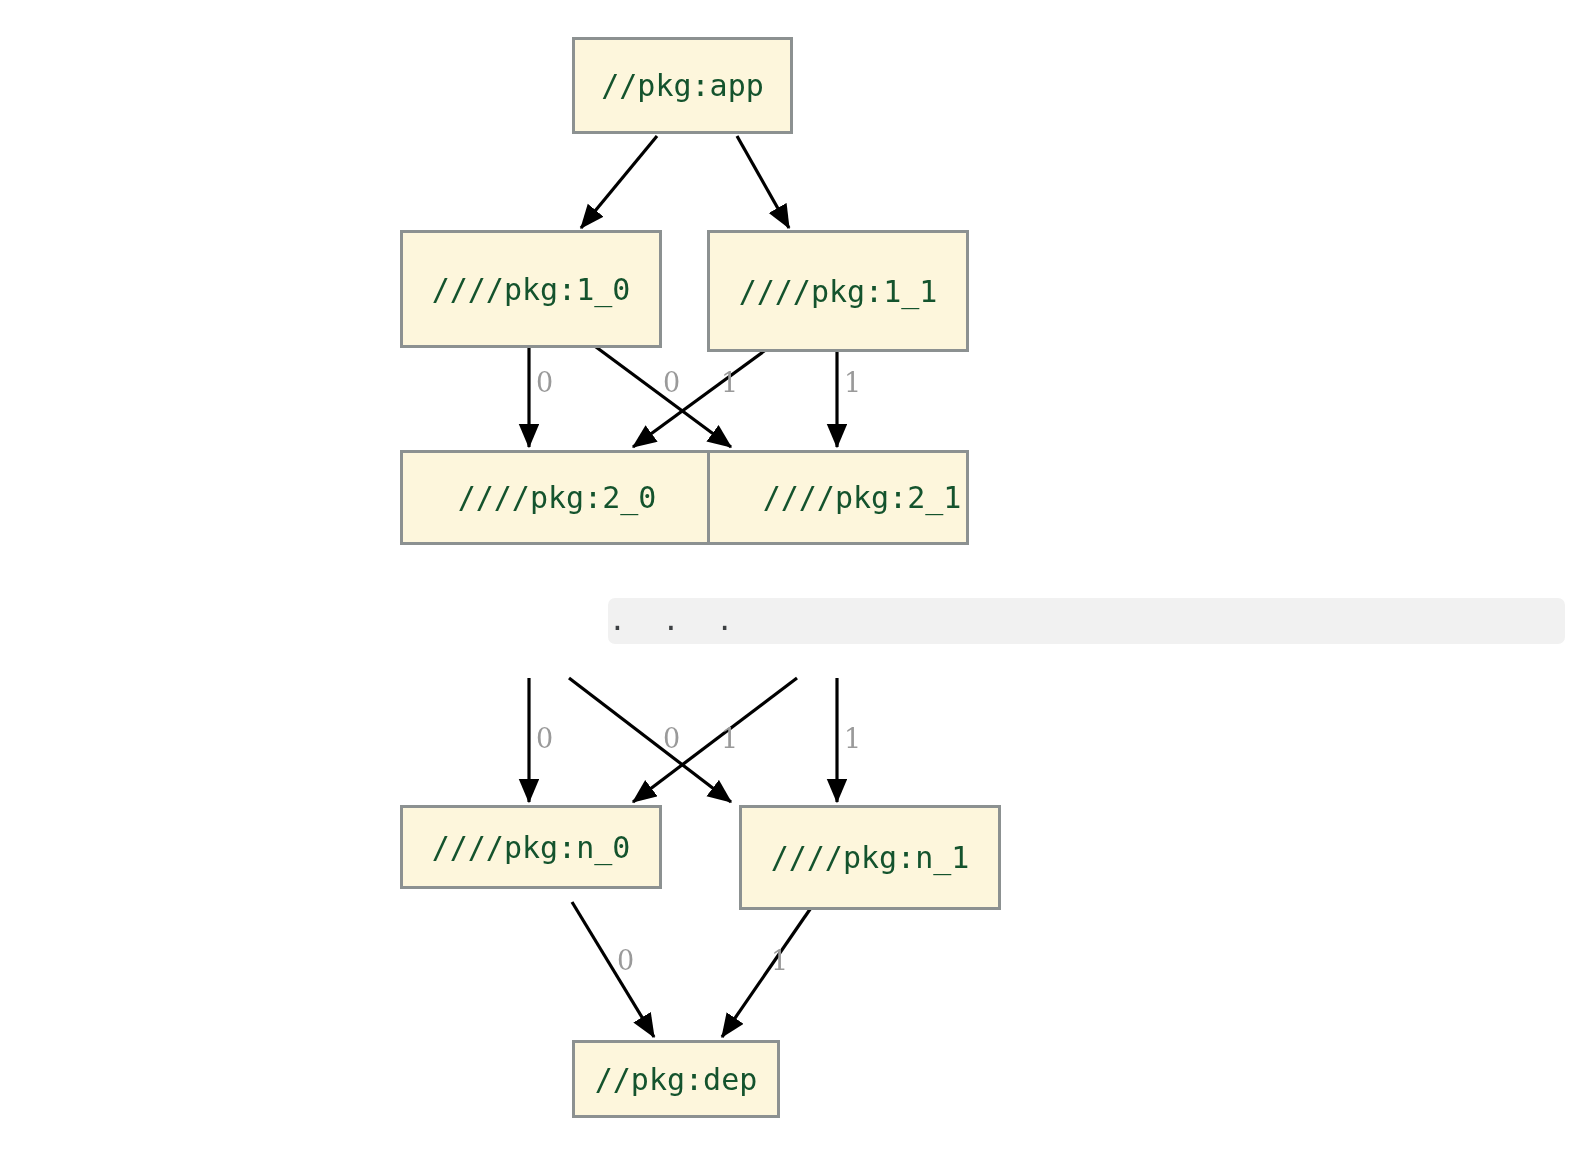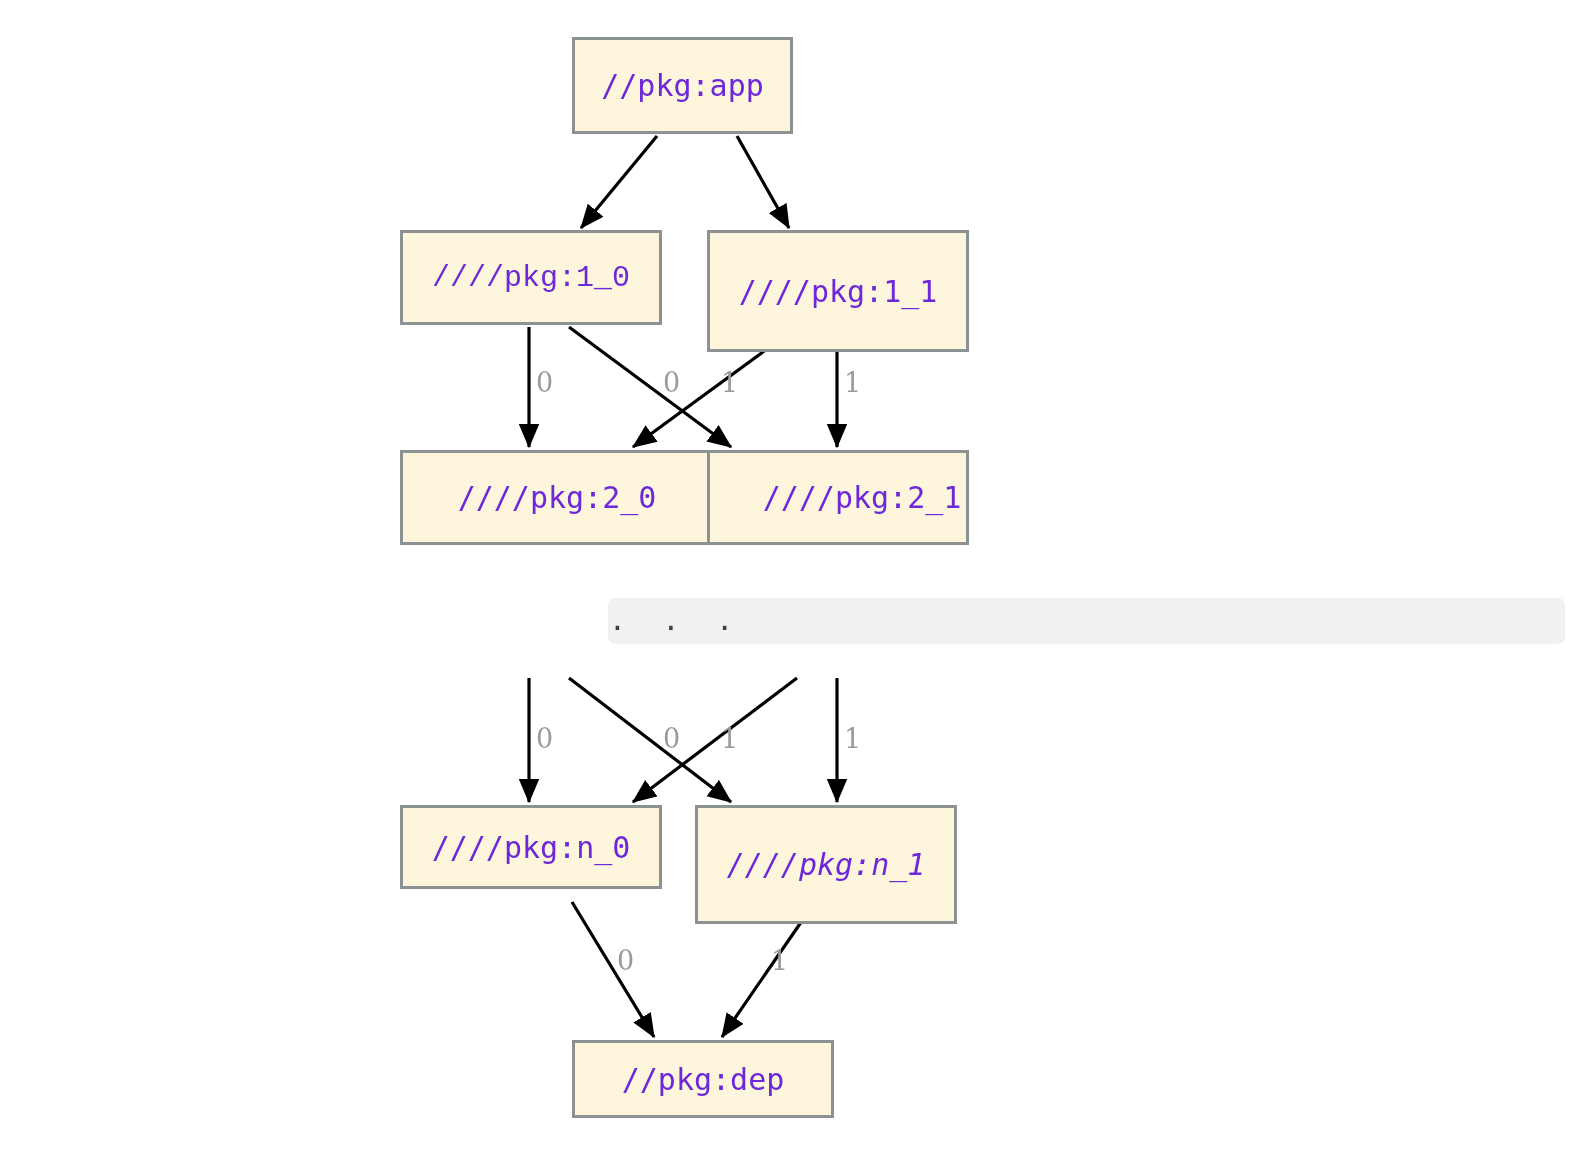--- a/index.html
+++ b/index.html
@@ -30,21 +30,21 @@
   .node {
     position: absolute;
     box-sizing: border-box;
     background: #fdf6dc;
     border: 3px solid #8c9191;
     display: flex;
     align-items: center;
     justify-content: center;
     font-family: "DejaVu Sans Mono", "Liberation Mono", monospace;
     font-size: 30px;
-    color: #6d28d9;
+    color: #14532d;
     letter-spacing: 0px;
     white-space: nowrap;
     z-index: 3;
   }
   .edge-label {
     position: absolute;
     font-family: "DejaVu Serif", "Liberation Serif", serif;
     font-size: 27px;
     color: #9a9a9a;
     z-index: 4;
@@ -95,39 +95,39 @@
         <line x1="837" y1="678" x2="837" y2="802" stroke="#000000" stroke-width="3.2" marker-end="url(#arrowhead)"></line>
         <line x1="572" y1="902" x2="654" y2="1037" stroke="#000000" stroke-width="3.2" marker-end="url(#arrowhead)"></line>
         <line x1="815" y1="902" x2="722" y2="1037" stroke="#000000" stroke-width="3.2" marker-end="url(#arrowhead)"></line>
       </g>
   </svg>
 
   <div id="nodes-group">
       <div class="node" style="left: 572px; top: 37px; width: 221px; height: 97px;">
         <span>//pkg:app</span>
       </div>
-      <div class="node" style="left: 400px; top: 230px; width: 262px; height: 95px; font-family: Liberation Mono, monospace;">
+      <div class="node" style="left: 400px; top: 230px; width: 262px; height: 118px;">
         <span>////pkg:1_0</span>
       </div>
       <div class="node" style="left: 707px; top: 230px; width: 262px; height: 122px;">
         <span>////pkg:1_1</span>
       </div>
       <div class="node" style="left: 400px; top: 450px; width: 314px; height: 95px;">
         <span>////pkg:2_0</span>
       </div>
       <div class="node" style="left: 707px; top: 450px; width: 262px; height: 95px; padding-left: 48px;">
         <span>////pkg:2_1</span>
       </div>
       <div class="node" style="left: 400px; top: 805px; width: 262px; height: 84px;">
         <span>////pkg:n_0</span>
       </div>
-      <div class="node" style="left: 695px; top: 805px; width: 262px; height: 119px; font-style: italic;">
+      <div class="node" style="left: 739px; top: 805px; width: 262px; height: 105px;">
         <span>////pkg:n_1</span>
       </div>
-      <div class="node" style="left: 572px; top: 1040px; width: 262px; height: 78px;">
+      <div class="node" style="left: 572px; top: 1040px; width: 208px; height: 78px;">
         <span>//pkg:dep</span>
       </div>
     </div>
 
   <div id="edge-labels-group">
       <div class="edge-label" style="left: 536px; top: 367px;">0</div>
       <div class="edge-label" style="left: 721px; top: 367px;">1</div>
       <div class="edge-label" style="left: 663px; top: 367px;">0</div>
       <div class="edge-label" style="left: 844px; top: 367px;">1</div>
       <div class="edge-label" style="left: 536px; top: 723px;">0</div>

